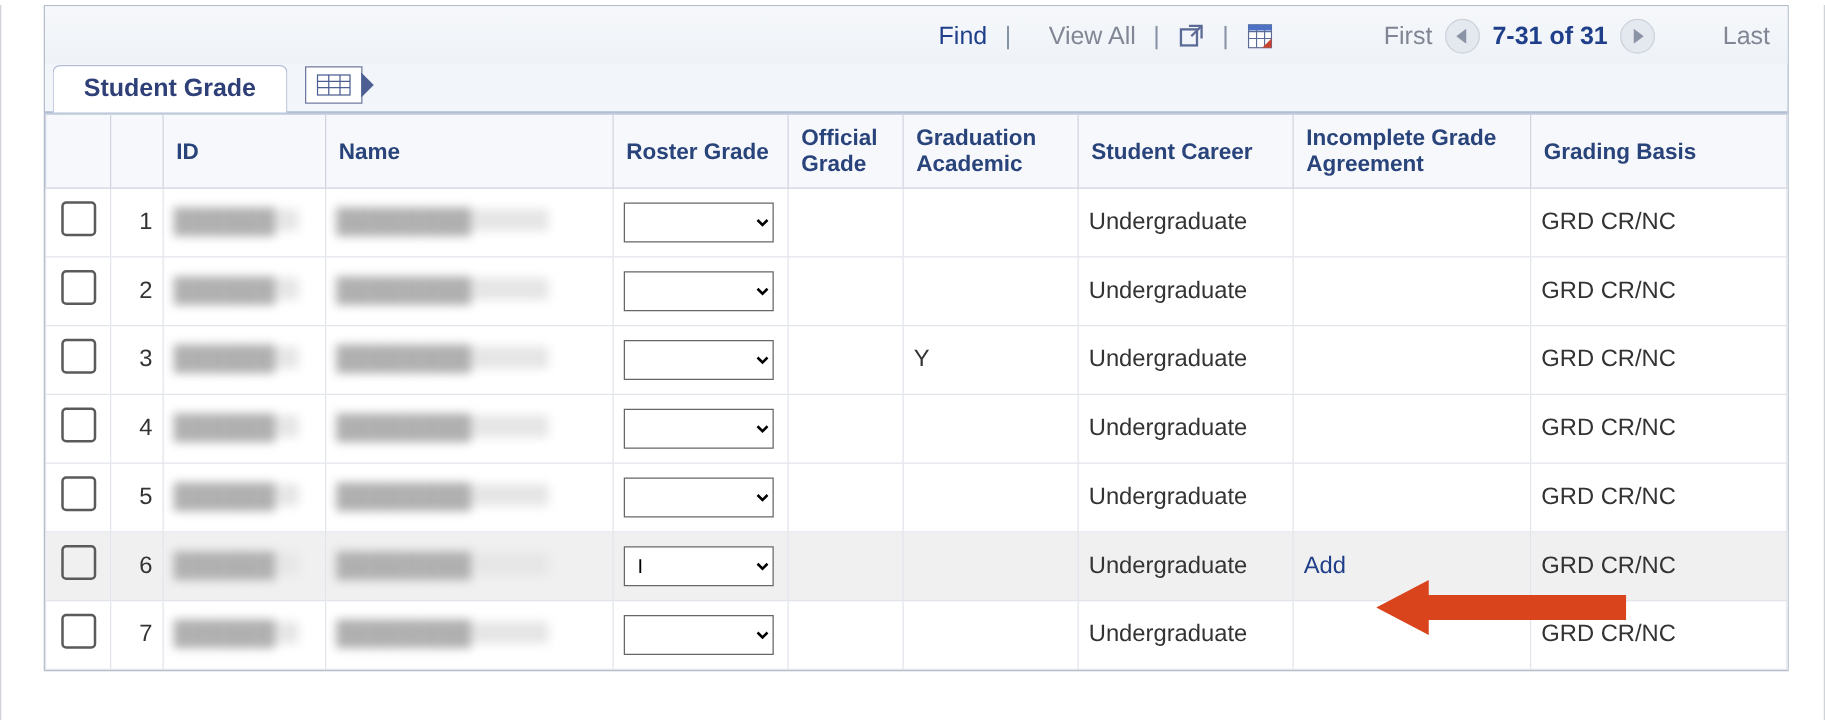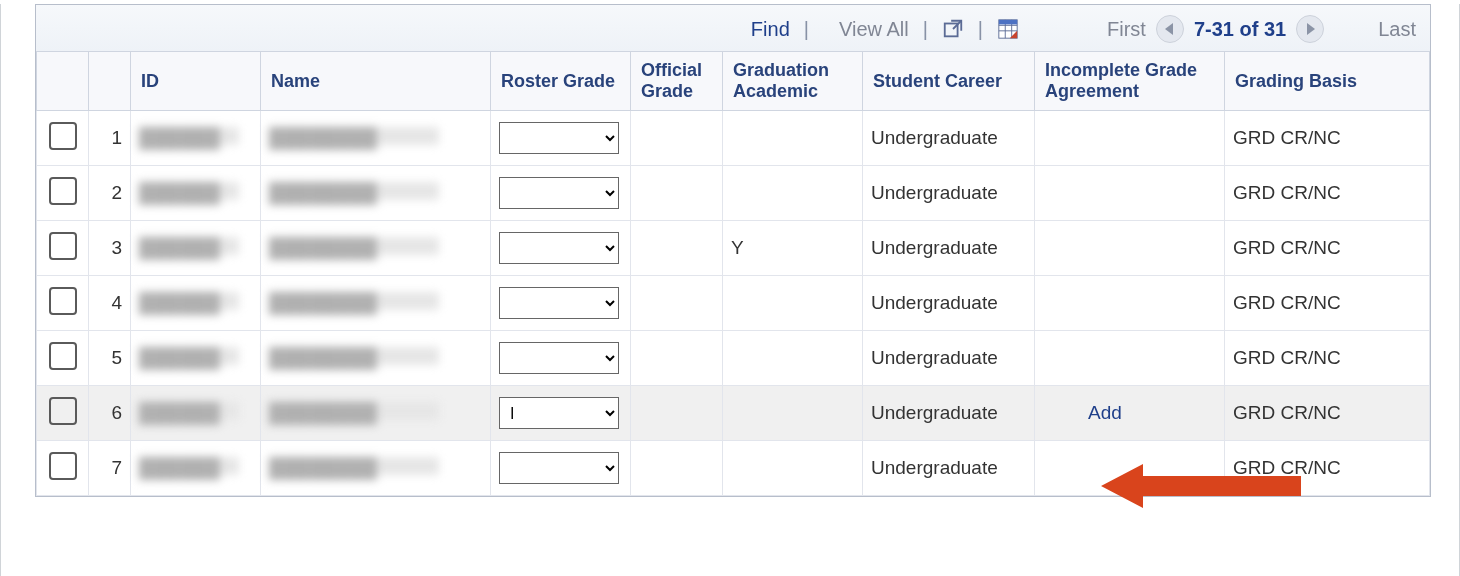--- a/index.html
+++ b/index.html
@@ -149,21 +149,21 @@
     width: 120px;
     height: 32px;
     border: 1px solid #666;
     background: #fff;
     font-size: 16px;
     padding-left: 6px;
   }
   tr.highlight td {
     background: #f0f0f0;
   }
-  .add-link { color:#1f3f8a; cursor:pointer;margin-left:45px; }
+  .add-link { color:#1f3f8a; cursor:pointer; }
   
   .arrow {
     position:absolute;
     left: 1100px;
     top: 454px;
     color: #d9441c;
     pointer-events:none;
   }
   .arrow svg { display:block; }
   
@@ -210,20 +210,32 @@
       </span>
       <span class="counter">7-31 of 31</span>
       <span class="nav-chip">
         <svg width="10" height="12" viewBox="0 0 10 12">
             <polygon points="2,0 2,12 10,6" fill="#8b94a6"></polygon>
           </svg>
       </span>
       <span class="first-last">Last</span>
     </div>
 
+    <div class="tabrow">
+      <div class="tab">Student Grade</div>
+      <div class="tab-icon">
+        <svg viewBox="0 0 28 18">
+            <rect x="1" y="1" width="26" height="16" fill="none" stroke="#4d5e93" stroke-width="1"></rect>
+            <line x1="1" y1="6" x2="27" y2="6" stroke="#4d5e93"></line>
+            <line x1="1" y1="11" x2="27" y2="11" stroke="#4d5e93"></line>
+            <line x1="10" y1="1" x2="10" y2="17" stroke="#4d5e93"></line>
+            <line x1="19" y1="1" x2="19" y2="17" stroke="#4d5e93"></line>
+          </svg>
+      </div>
+    </div>
 
     <table class="grid">
       <colgroup>
         <col style="width:52px">
         <col style="width:42px">
         <col style="width:130px">
         <col style="width:230px">
         <col style="width:140px">
         <col style="width:92px">
         <col style="width:140px">

